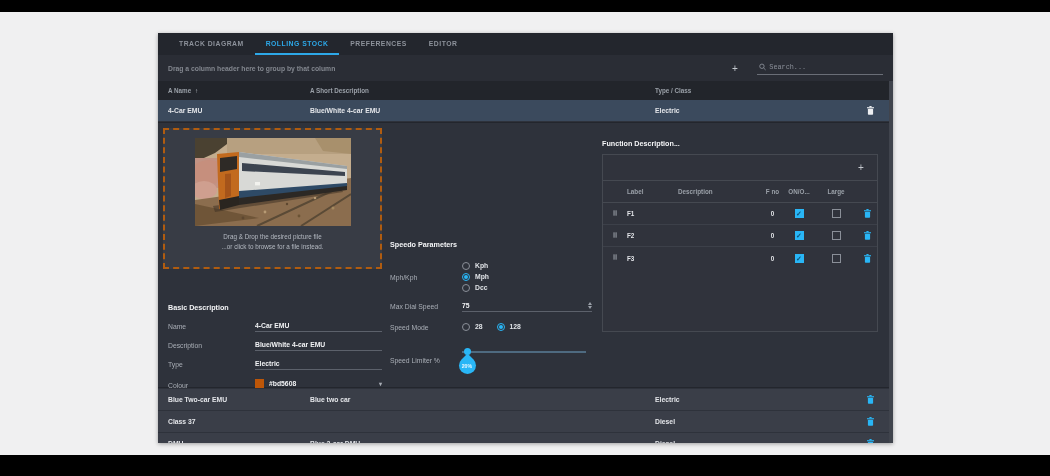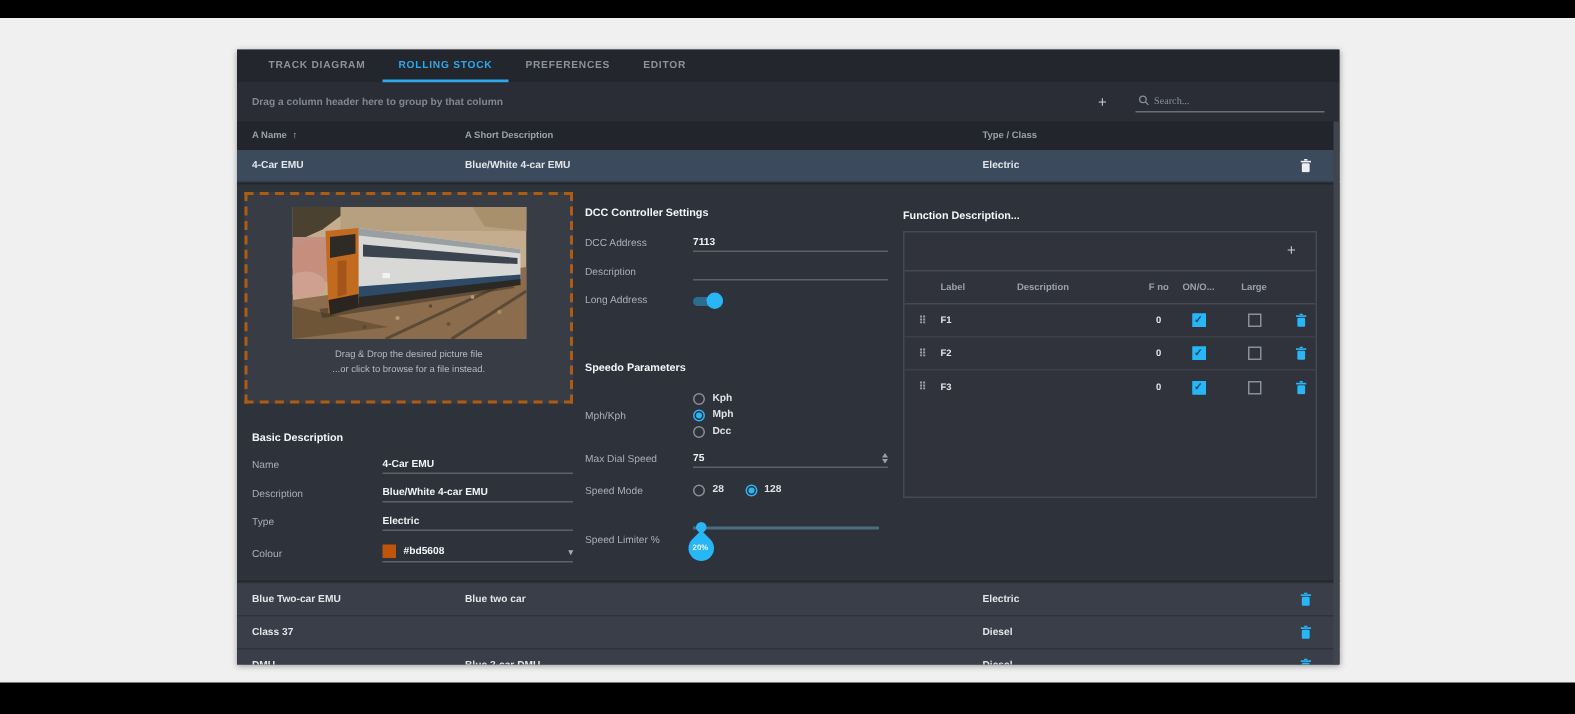--- a/index.html
+++ b/index.html
@@ -18,21 +18,21 @@
 
   
   .groupbar { position:absolute; left:0; top:22px; width:735px; height:26px; background:#2a2d35;
     display:flex; align-items:center; padding:0 10px; }
   .group-hint { font-size:6.8px; font-weight:bold; color:#83878f; }
   .groupbar .spacer { flex:1; }
   .add-btn { color:#c3c7cd; font-size:10px; width:16px; text-align:center; cursor:pointer; }
   .search-wrap { display:flex; align-items:center; gap:3px; width:126px; border-bottom:1px solid #6a6e77;
     padding:2px 2px 3px 2px; margin-left:14px; }
   .search-wrap input { background:transparent; border:none; outline:none; color:#cfd3d9;
-    font-size:6.8px; width:100%; font-family:Liberation Serif, serif; }
+    font-size:6.8px; width:100%; font-family:Liberation Mono, monospace; }
   .search-wrap input::placeholder { color:#8a8f98; }
 
   
   .gridheader { position:absolute; left:0; top:48px; width:735px; height:19px; background:#22252b;
     display:flex; align-items:center; font-size:6.3px; font-weight:bold; color:#9aa0a8; }
   .col-name { position:absolute; left:10px; }
   .col-desc { position:absolute; left:152px; }
   .col-type { position:absolute; left:497px; }
   .sort-arrow { font-weight:normal; color:#b9bec6; margin-left:2px; }
   .grid-row { position:absolute; left:0; width:735px; height:21px; background:#3a3e48;
@@ -202,21 +202,21 @@
         <polygon points="24,62 44,58 44,67 25,72" fill="#2a2520"></polygon>
         <rect x="60" y="44" width="5" height="3.4" fill="#f2f2ee"></rect>
       </svg>
       <div class="drop-caption">
         <div>Drag &amp; Drop the desired picture file</div>
         <div>...or click to browse for a file instead.</div>
       </div>
     </div>
 
     <div class="basic">
-      <div class="section-title" style="margin-bottom:10px;">Basic Description</div>
+      <div class="section-title" style="margin-bottom:10px;margin-top:16px;">Basic Description</div>
       <div class="field-row">
         <span class="field-label">Name</span>
         <span class="field-value">4-Car EMU</span>
       </div>
       <div class="field-row">
         <span class="field-label">Description</span>
         <span class="field-value">Blue/White 4-car EMU</span>
       </div>
       <div class="field-row">
         <span class="field-label">Type</span>
@@ -225,38 +225,20 @@
       <div class="field-row">
         <span class="field-label">Colour</span>
         <span class="field-value colour-value">
           <span class="swatch"></span>
           <span>#bd5608</span>
           <span class="caret">▾</span>
         </span>
       </div>
     </div>
 
-    <div class="dcc">
-      <div class="section-title" style="margin-bottom:12px;">DCC Controller Settings</div>
-      <div class="field-row">
-        <span class="field-label">DCC Address</span>
-        <span class="field-value">7113</span>
-      </div>
-      <div class="field-row">
-        <span class="field-label">Description</span>
-        <span class="field-value"></span>
-      </div>
-      <div class="field-row" style="align-items:center;">
-        <span class="field-label">Long Address</span>
-        <span class="toggle">
-          <span class="track"></span>
-            <span class="knob"></span>
-        </span>
-      </div>
-    </div>
 
     <div class="speedo">
       <div class="section-title" style="margin-bottom:12px;">Speedo Parameters</div>
       <div class="speedo-grid" style="margin-bottom:8px;">
         <span class="speedo-label" style="align-self:center;">Mph/Kph</span>
         <span>
           <span class="radio-row">
             <span class="radio"></span>
               <span>Kph</span>
           </span>

